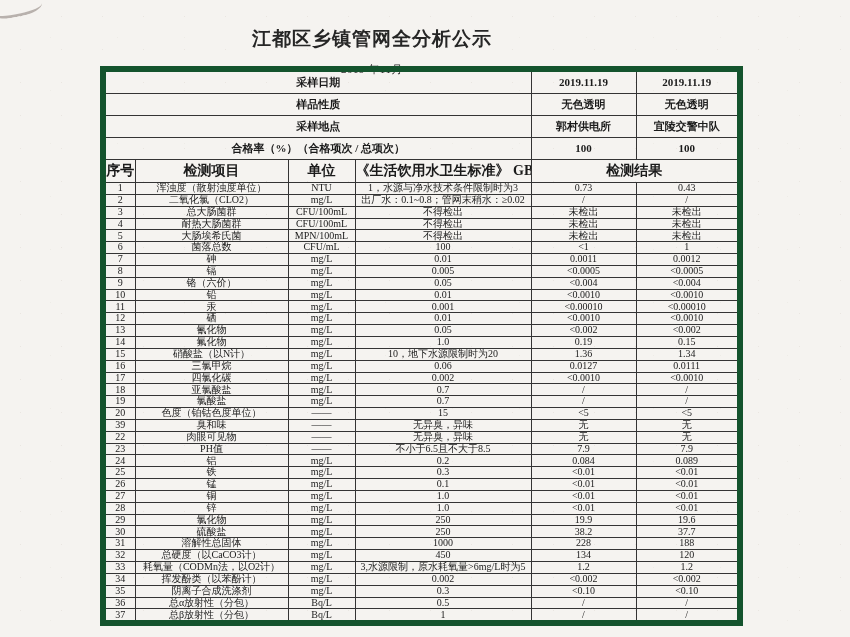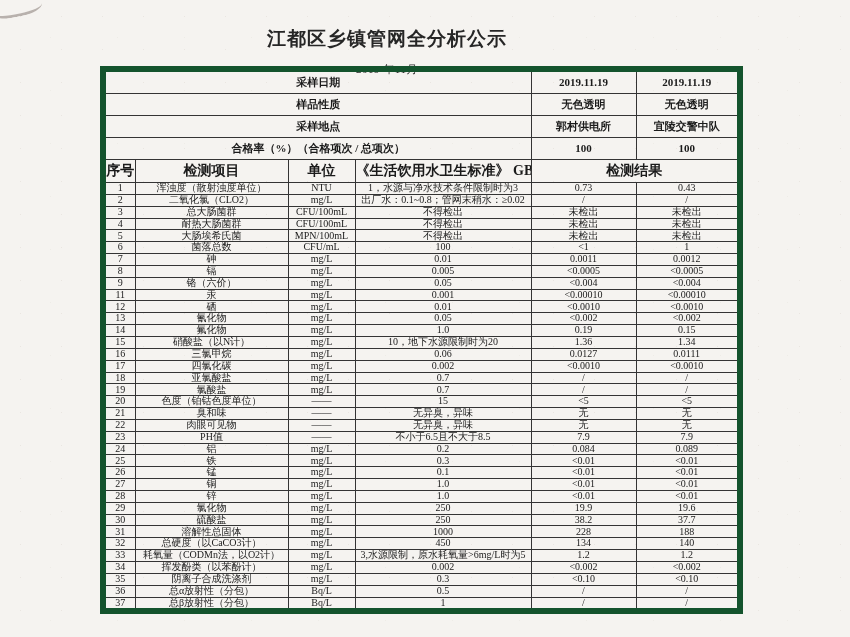--- a/index.html
+++ b/index.html
@@ -17,21 +17,21 @@
     color:#1c1c1c;
   }
   .corner-mark {
     position:absolute; left:-10px; top:-2px;
     width:52px; height:16px;
     border-bottom:3px solid rgba(110,98,92,.45);
     border-radius:45%;
     transform:rotate(-11deg);
   }
   .title-block {
-    position:absolute; top:26px; left:16px; width:742px;
+    position:absolute; top:26px; left:1px; width:742px;
     text-align:center;
   }
   .title {
     font-size:19px; font-weight:bold; letter-spacing:1px;
     color:#262626;
   }
   .subtitle {
     font-size:11px; margin-top:10px; color:#2b2b2b;
     letter-spacing:.5px;
   }
@@ -172,20 +172,28 @@
       </tr>
       <tr class="body-row">
         <td class="c-no">9</td>
         <td class="c-item">铬（六价）</td>
         <td class="c-unit">mg/L</td>
         <td class="c-std">0.05</td>
         <td class="c-r1">&lt;0.004</td>
         <td class="c-r2">&lt;0.004</td>
       </tr>
       <tr class="body-row">
+        <td class="c-no">10</td>
+        <td class="c-item">铅</td>
+        <td class="c-unit">mg/L</td>
+        <td class="c-std">0.01</td>
+        <td class="c-r1">&lt;0.0010</td>
+        <td class="c-r2">&lt;0.0010</td>
+      </tr>
+      <tr class="body-row">
         <td class="c-no">11</td>
         <td class="c-item">汞</td>
         <td class="c-unit">mg/L</td>
         <td class="c-std">0.001</td>
         <td class="c-r1">&lt;0.00010</td>
         <td class="c-r2">&lt;0.00010</td>
       </tr>
       <tr class="body-row">
         <td class="c-no">12</td>
         <td class="c-item">硒</td>
@@ -252,21 +260,21 @@
       </tr>
       <tr class="body-row">
         <td class="c-no">20</td>
         <td class="c-item">色度（铂钴色度单位）</td>
         <td class="c-unit">——</td>
         <td class="c-std">15</td>
         <td class="c-r1">&lt;5</td>
         <td class="c-r2">&lt;5</td>
       </tr>
       <tr class="body-row">
-        <td class="c-no">21</td>
+        <td class="c-no">39</td>
         <td class="c-item">臭和味</td>
         <td class="c-unit">——</td>
         <td class="c-std">无异臭，异味</td>
         <td class="c-r1">无</td>
         <td class="c-r2">无</td>
       </tr>
       <tr class="body-row">
         <td class="c-no">22</td>
         <td class="c-item">肉眼可见物</td>
         <td class="c-unit">——</td>
@@ -345,21 +353,21 @@
         <td class="c-std">1000</td>
         <td class="c-r1">228</td>
         <td class="c-r2">188</td>
       </tr>
       <tr class="body-row">
         <td class="c-no">32</td>
         <td class="c-item">总硬度（以CaCO3计）</td>
         <td class="c-unit">mg/L</td>
         <td class="c-std">450</td>
         <td class="c-r1">134</td>
-        <td class="c-r2">140</td>
+        <td class="c-r2">120</td>
       </tr>
       <tr class="body-row">
         <td class="c-no">33</td>
         <td class="c-item">耗氧量（CODMn法，以O2计）</td>
         <td class="c-unit">mg/L</td>
         <td class="c-std">3,水源限制，原水耗氧量&gt;6mg/L时为5</td>
         <td class="c-r1">1.2</td>
         <td class="c-r2">1.2</td>
       </tr>
       <tr class="body-row">

